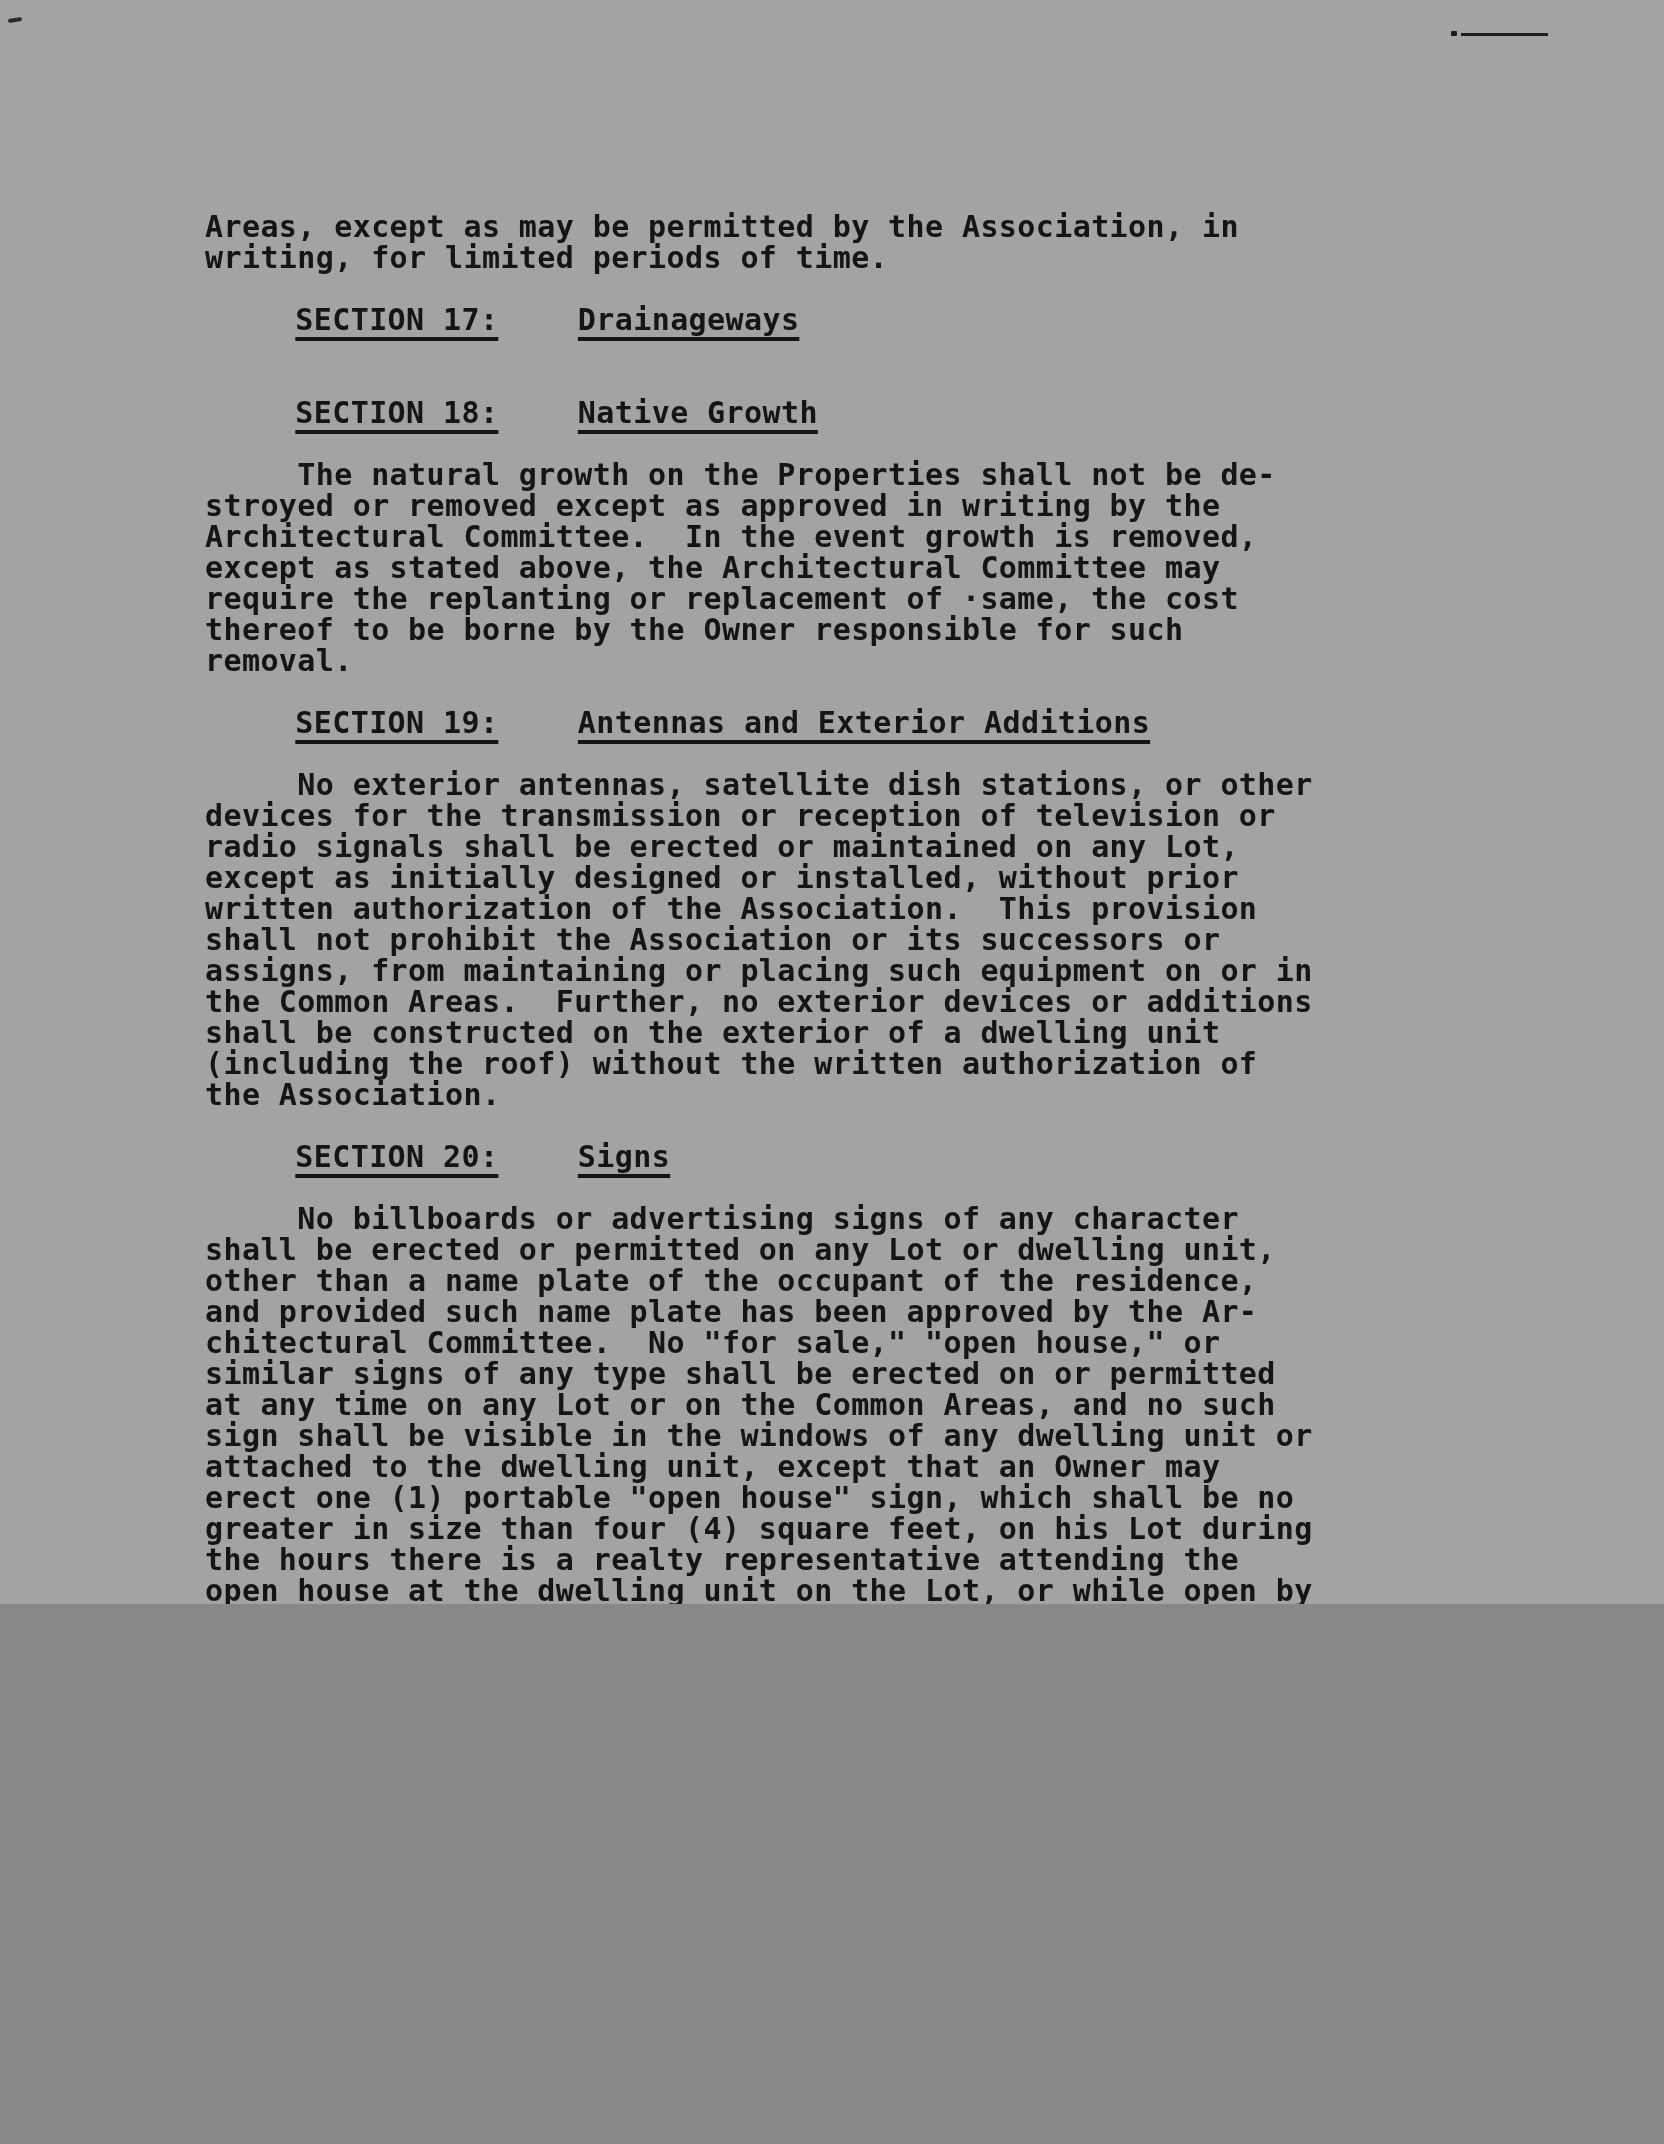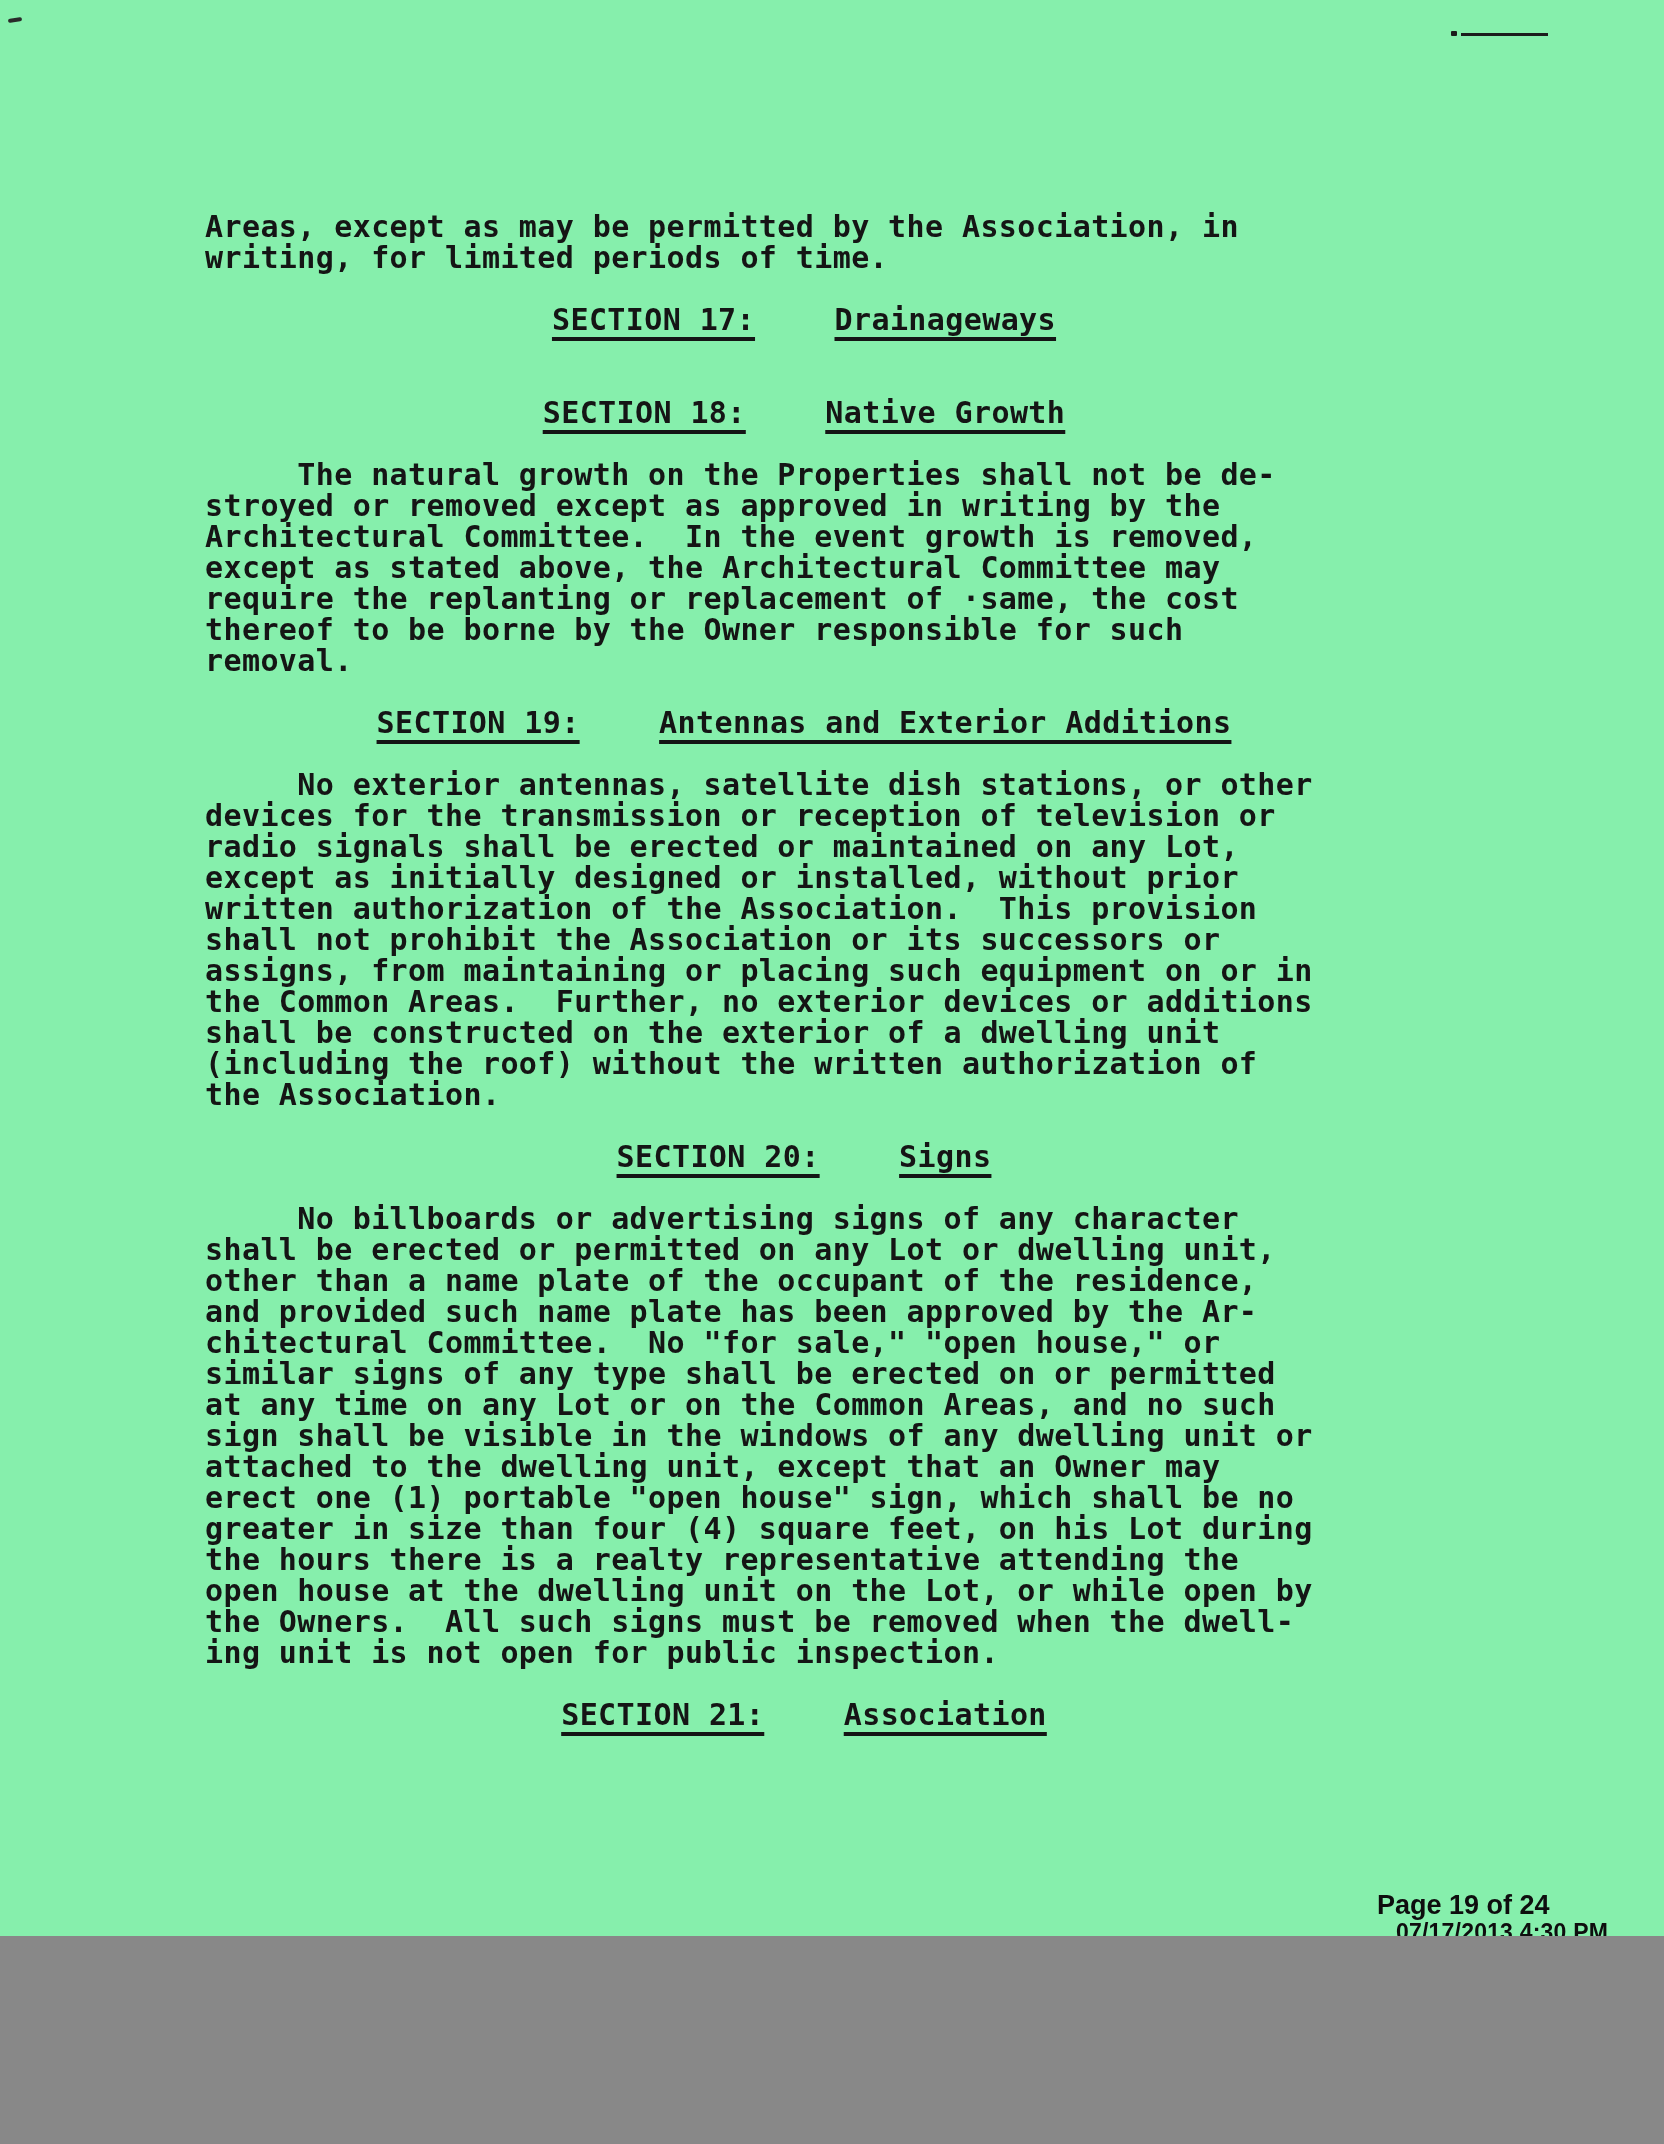--- a/index.html
+++ b/index.html
@@ -1,34 +1,34 @@
 <!DOCTYPE html>
 <html><head>
 <meta charset="utf-8">
 <style>
   html,body{margin:0;padding:0;background:#888;}
   .page{
     position:relative;
-    width:1664px;height:1936px;
-    background:#86efac;
+    width:1664px;height:1604px;
+    background:#a3a3a3;
     overflow:hidden;
     font-family:"DejaVu Sans Mono","Liberation Mono",monospace;
     color:#151515;
   }
   .content{
     position:absolute;
     left:205px;top:211px;
     font-size:30px;
     line-height:31px;
     font-weight:bold;
     letter-spacing:0.4px;
   }
   .para{white-space:pre;}
   .gap{height:31px;}
-  .heading{padding-left:5ch;white-space:pre;text-align:center;}
+  .heading{padding-left:5ch;white-space:pre;}
   .hu{
     text-decoration:underline;
     text-decoration-thickness:4px;
     text-underline-offset:7px;
   }
   .heading .title{margin-left:4.4ch;}
   
   .stamp-page{
     position:absolute;left:1377px;top:1889px;
     font-family:"Liberation Sans",sans-serif;

